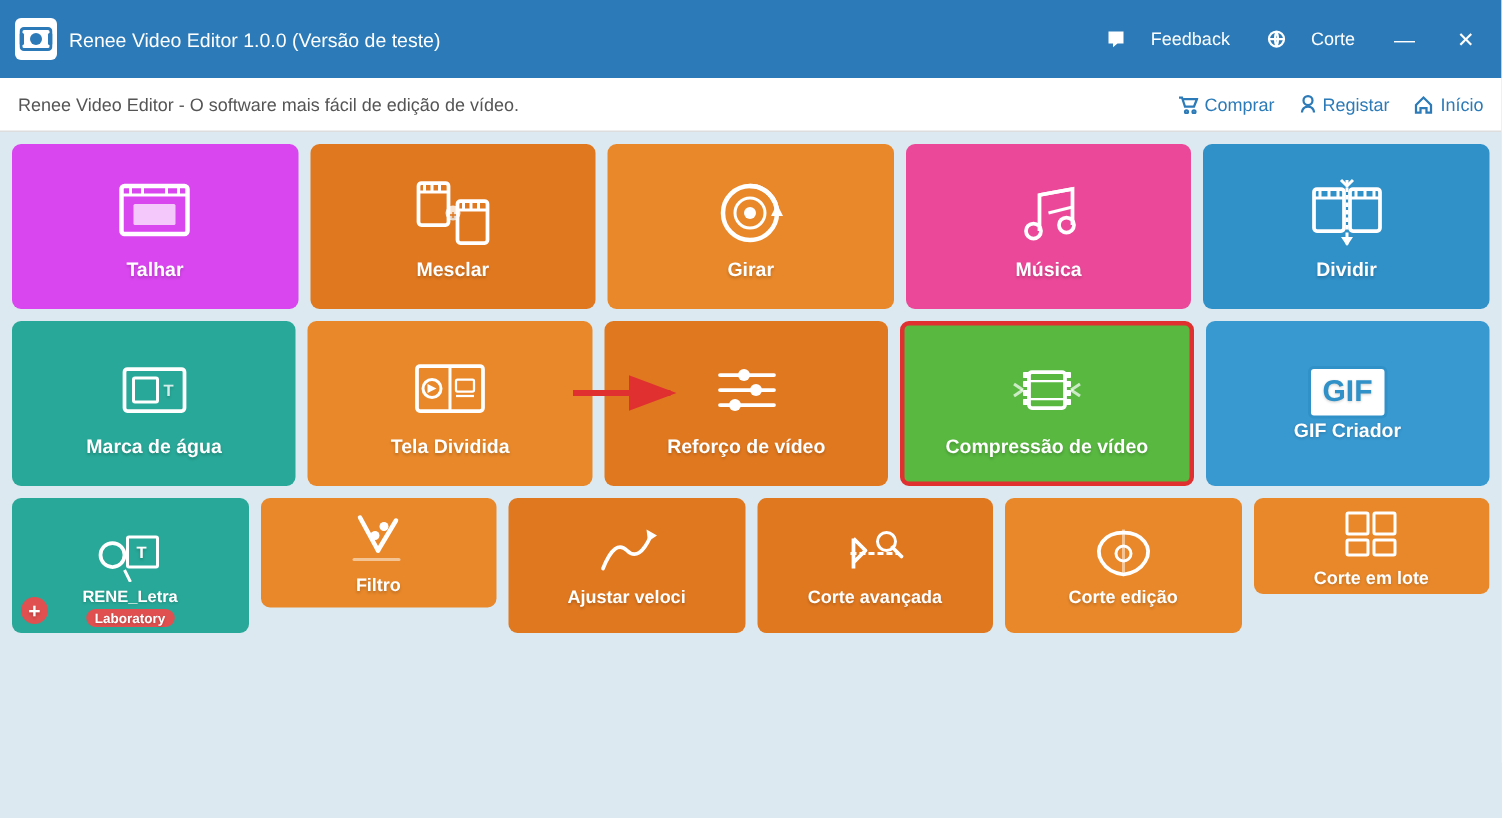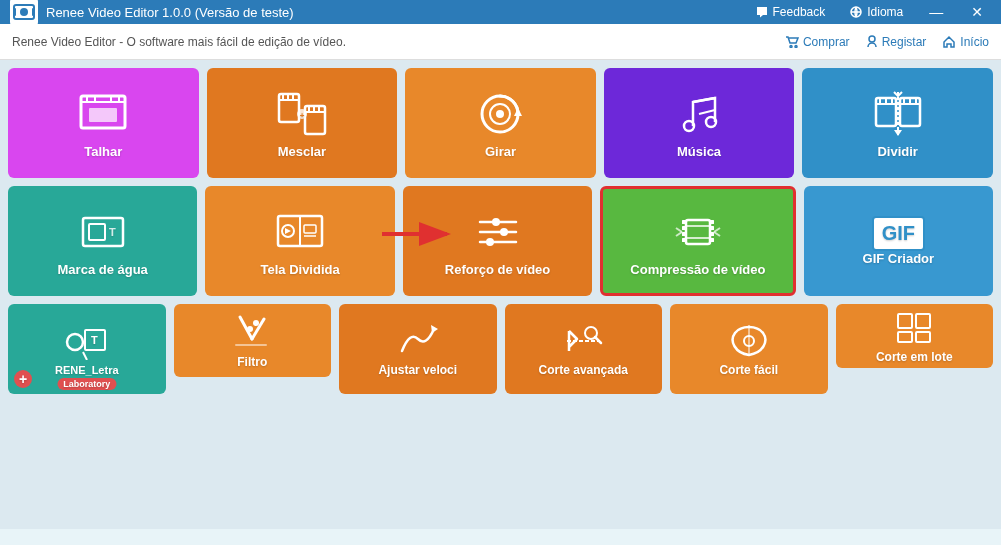--- a/index.html
+++ b/index.html
@@ -1,21 +1,21 @@
 <!DOCTYPE html>
 <html><head>
   <meta charset="utf-8">
   <style>
     * { box-sizing: border-box; margin: 0; padding: 0; }
     body { font-family: 'Segoe UI', Arial, sans-serif; background: #e8f4f8; width: 1001px; height: 545px; overflow: hidden; }
 
     
     .title-bar {
       background: #2c7bb8;
-      height: 24px;
+      height: 52px;
       display: flex;
       align-items: center;
       padding: 0 10px;
       color: white;
     }
     .title-bar-logo {
       width: 28px; height: 28px;
       background: white;
       border-radius: 4px;
       margin-right: 8px;
@@ -31,21 +31,21 @@
     }
     .title-bar-actions {
       display: flex;
       align-items: center;
       gap: 12px;
     }
     .title-bar-btn {
       color: white;
       font-size: 12px;
       cursor: pointer;
-      display: flex; align-items: center; gap: 4px;
+      display: flex; align-items: center; gap: 16px;
       padding: 2px 6px;
       border-radius: 3px;
     }
     .win-btn {
       background: none;
       border: none;
       color: white;
       font-size: 14px;
       cursor: pointer;
       padding: 2px 8px;
@@ -108,21 +108,21 @@
 
     .tile-label {
       font-size: 13px;
       font-weight: 600;
     }
 
     
     .tile-teal { background: #d946ef; }
     .tile-orange { background: #e07820; }
     .tile-orange2 { background: #e8882a; }
-    .tile-pink { background: #6d28d9; }
+    .tile-pink { background: #ec4899; }
     .tile-blue { background: #3090c8; }
     .tile-teal2 { background: #28a898; }
     .tile-green { background: #58b840; border: 3px solid #e03030; }
     .tile-blue2 { background: #3898d0; }
 
     
     .tile-sm {
       height: 90px;
     }
 
@@ -209,21 +209,21 @@
       <svg width="14" height="14" viewBox="0 0 14 14" fill="white">
           <path d="M2 2h10v8H8l-3 2.5V10H2V2z"></path>
         </svg>
       <span>Feedback</span>
     </div>
     <div class="title-bar-btn">
       <svg width="14" height="14" viewBox="0 0 14 14" fill="none" stroke="white" stroke-width="1.5">
           <circle cx="7" cy="7" r="5"></circle>
           <path d="M7 2 Q9 7 7 12M7 2 Q5 7 7 12M2 7h10"></path>
         </svg>
-      <span>Idioma</span>
+      <span>Corte</span>
     </div>
     <button class="win-btn">—</button>
     <button class="win-btn close">✕</button>
   </div>
 </div>
 
 <div class="subtitle-bar">
   <span class="subtitle-text">Renee Video Editor - O software mais fácil de edição de vídeo.</span>
   <div class="subtitle-actions">
     <div class="subtitle-action-btn">
@@ -444,21 +444,21 @@
       </svg>
       <span class="tile-label-bottom">Corte avançada</span>
     </div>
 
     <div class="tile tile-orange2 tile-sm" style="height:90px; min-width:0;">
       <svg width="44" height="38" viewBox="0 0 44 38" fill="none" style="margin-bottom:4px;">
         <path d="M8 12 C14 4 30 4 36 12 C42 20 36 32 22 34 C8 32 2 20 8 12Z" stroke="white" stroke-width="2.5" fill="none"></path>
         <line x1="22" y1="4" x2="22" y2="34" stroke="white" stroke-width="2" opacity="0.5"></line>
         <circle cx="22" cy="20" r="5" stroke="white" stroke-width="2" fill="none"></circle>
       </svg>
-      <span class="tile-label-bottom">Corte fácil</span>
+      <span class="tile-label-bottom">Corte edição</span>
     </div>
 
     <div class="tile tile-orange2 tile-sm" style="height:64px; min-width:0;">
       <svg width="44" height="38" viewBox="0 0 44 38" fill="none" style="margin-bottom:4px;">
         <rect x="6" y="6" width="14" height="14" rx="1" stroke="white" stroke-width="2" fill="none"></rect>
         <rect x="24" y="6" width="14" height="14" rx="1" stroke="white" stroke-width="2" fill="none"></rect>
         <rect x="6" y="24" width="14" height="10" rx="1" stroke="white" stroke-width="2" fill="none"></rect>
         <rect x="24" y="24" width="14" height="10" rx="1" stroke="white" stroke-width="2" fill="none"></rect>
       </svg>
       <span class="tile-label-bottom">Corte em lote</span>

